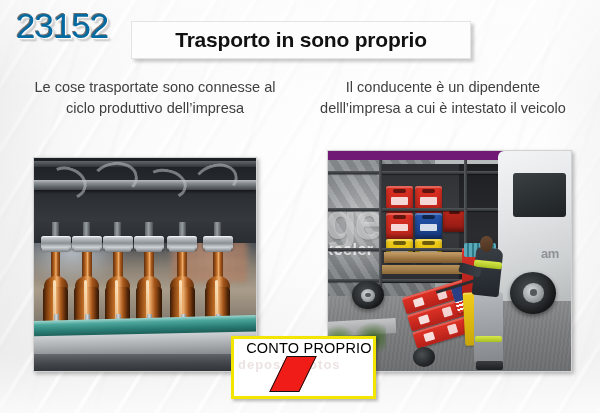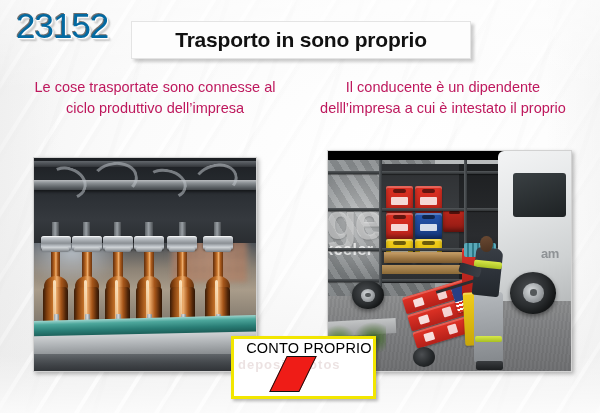--- a/index.html
+++ b/index.html
@@ -102,21 +102,21 @@
     font-weight: bold;
     color: #111111;
     letter-spacing: -0.2px;
     white-space: nowrap;
   }
 
   
   .caption {
     position: absolute;
     font-size: 14.5px;
-    color: #be185d;
+    color: #404040;
     line-height: 1.42;
     text-align: center;
   }
   .caption-left  { left: 26px;  top: 77px; width: 258px; }
   .caption-right { left: 308px; top: 77px; width: 270px; }
 
   
   .photo {
     position: absolute;
     overflow: hidden;
@@ -271,21 +271,21 @@
     background: linear-gradient(180deg, rgba(70,75,80,.6), rgba(45,48,52,.9));
   }
   
   .bl-pin {
     position:absolute; width:5px; bottom:13%; height:14%;
     background: linear-gradient(90deg,#9aa0a4,#d7dbde 45%,#7c8185);
     border-radius:1px;
   }
 
   
-  .tr { position:absolute; inset:0; background:#000000; overflow:hidden; }
+  .tr { position:absolute; inset:0; background:#701a75; overflow:hidden; }
 
   
   .tr-ground {
     position:absolute; left:0; right:0; bottom:0; height:46%;
     background: linear-gradient(180deg,#9b9c9d 0%,#8a8b8c 30%,#7b7c7e 62%,#6d6e70 100%);
   }
   .tr-ground-tex {
     position:absolute; inset:0;
     background-image:
       repeating-linear-gradient(97deg, rgba(255,255,255,.05) 0 2px, rgba(0,0,0,.05) 2px 4px);
@@ -575,21 +575,21 @@
   <div class="bg-streaks2"></div>
   <div class="bg-vignette"></div>
 
   <div class="slide-number">23152</div>
 
   <div class="title-box">
     <span class="title-text">Trasporto in sono proprio</span>
   </div>
 
   <div class="caption caption-left">Le cose trasportate sono connesse al ciclo produttivo dell’impresa</div>
-  <div class="caption caption-right">Il conducente è un dipendente delll’impresa a cui è intestato il proprio</div>
+  <div class="caption caption-right">Il conducente è un dipendente delll’impresa a cui è intestato il veicolo</div>
 
 
   <div class="photo photo-left">
     <div class="bl">
       <div class="bl-bg"></div>
       <div class="bl-haze"></div>
       <div class="bl-haze2"></div>
       <div class="bl-crate-bg"></div>
 
       <div class="bl-machine">

